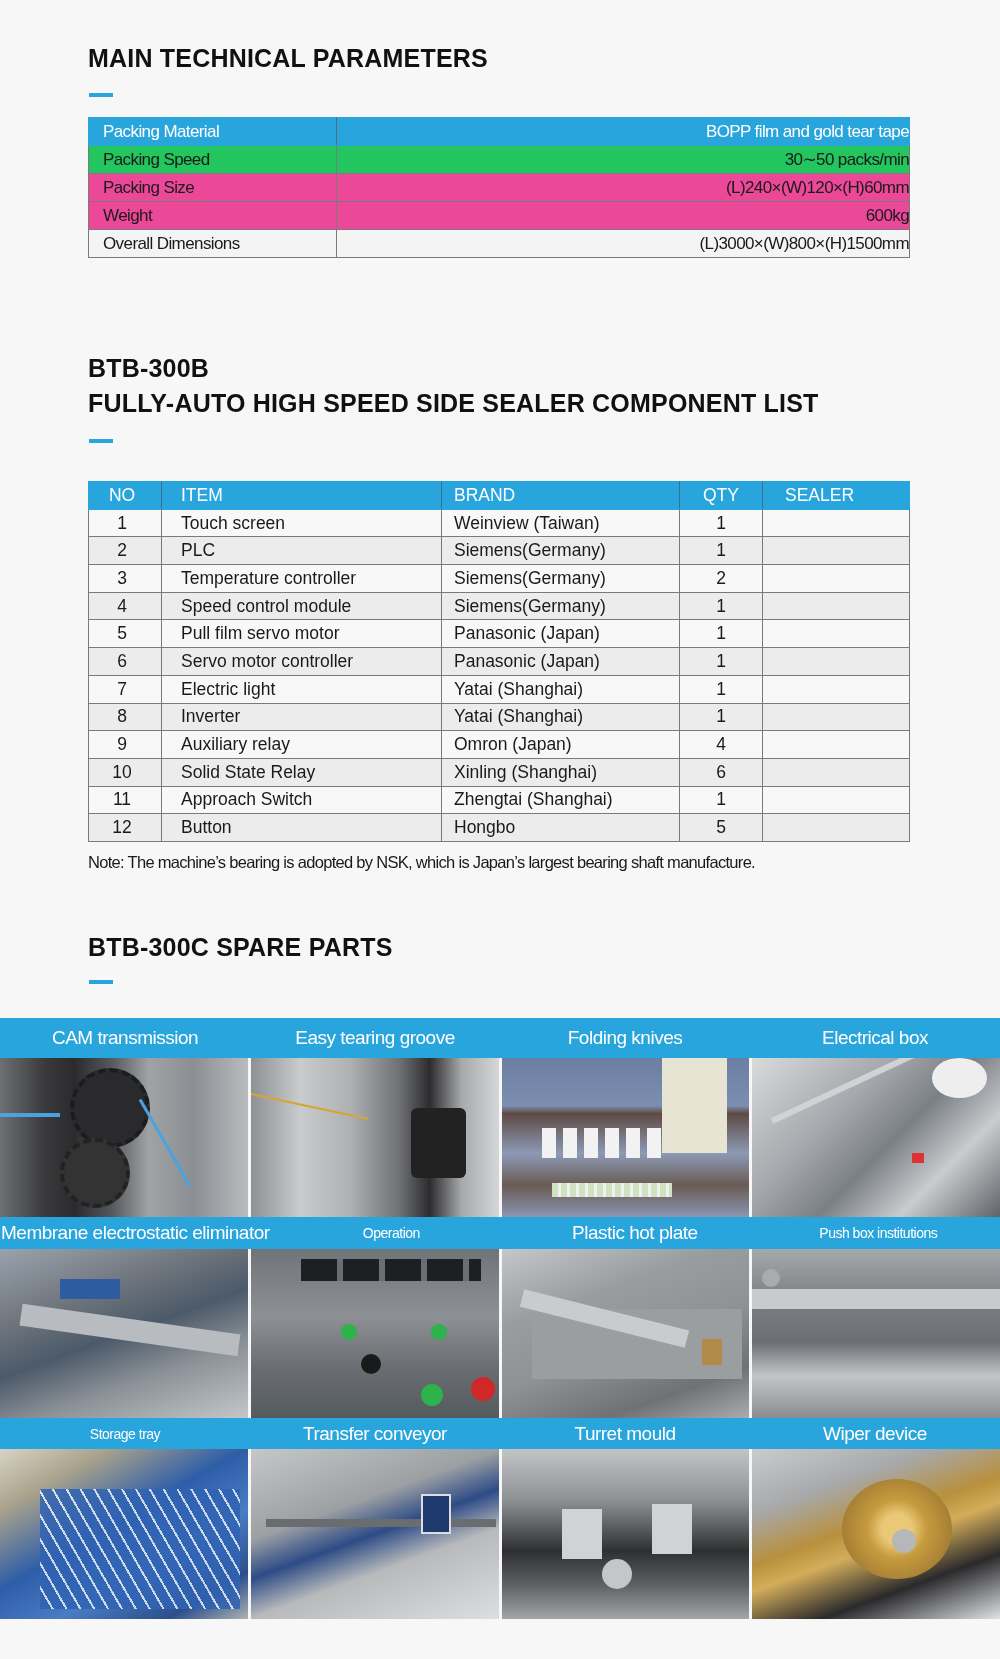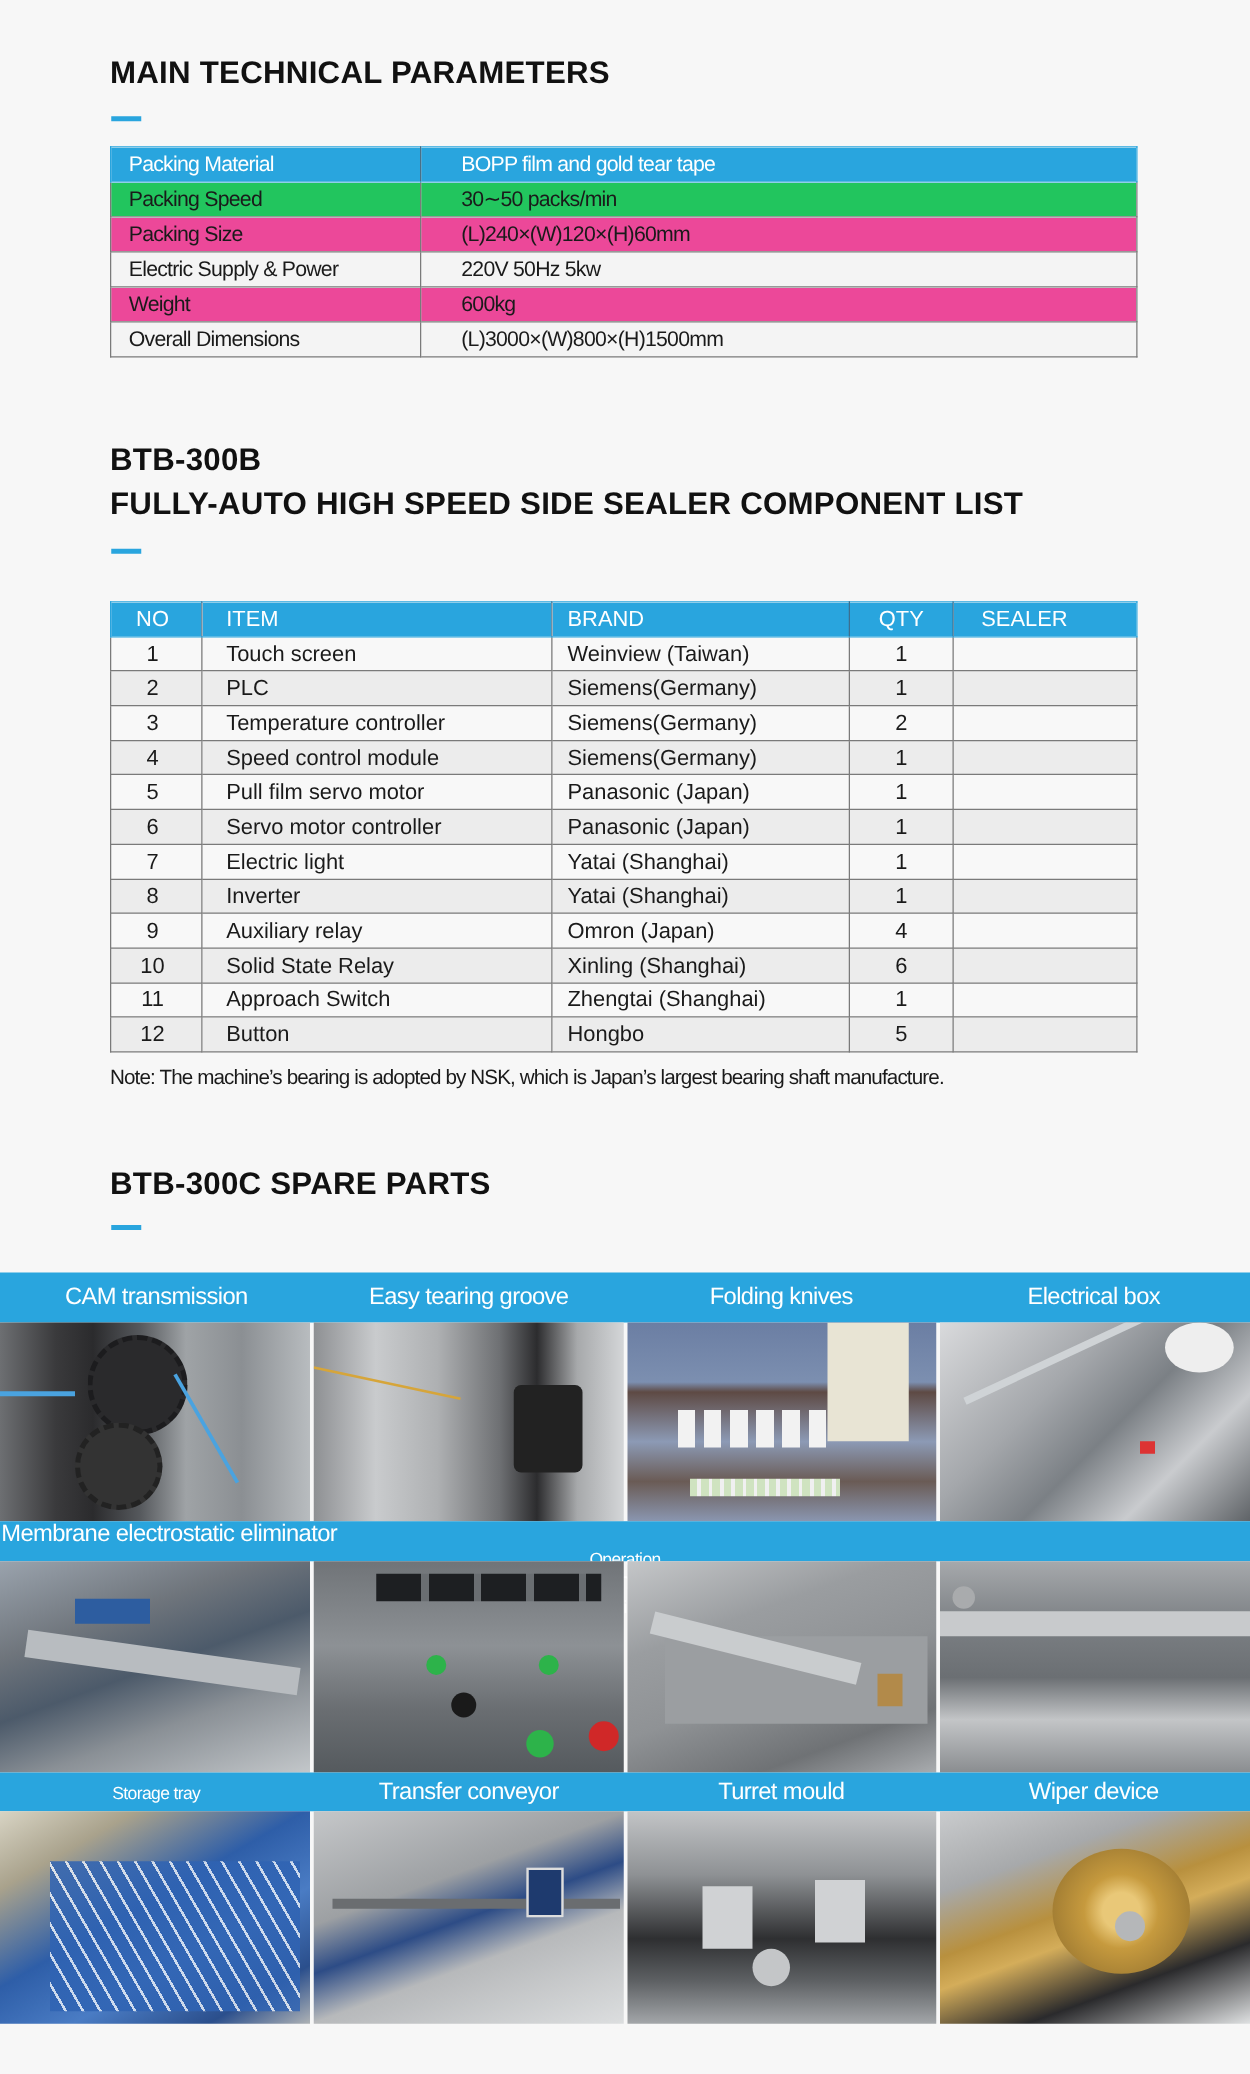--- a/index.html
+++ b/index.html
@@ -15,21 +15,21 @@
   
   #params { top: 117px; }
   #params tr { height: 28px; }
   #params td { font-size: 17px; letter-spacing: -0.6px; padding: 0 0 0 14px; color: #1a1a1a; }
   #params tr.head td { background: #29a5de; color: #fff; border-color: #29a5de; border-right-color: #4a6f86; }
   #params tr.head td:last-child { border-right-color: #29a5de; }
   #params tr.row-white td { background: #22c55e; }
   #params tr.row-grey td { background: #ec4899; }
   #params tr.row-light td { background: #f4f4f4; }
   #params td.c1 { width: 248px; }
-  #params td.c2 { padding-left: 32px; }
+  #params td.c2 { padding-left: 16px; text-align: right; }
 
   
   #components { top: 481px; }
   #components tr { height: 27.7px; }
   #components th, #components td { font-size: 17.5px; color: #1a1a1a; padding: 0; }
   #components tr.head th { background: #29a5de; color: #fff; border-color: #29a5de; border-right-color: #3d6f8e; }
   #components tr.head th:last-child { border-right-color: #29a5de; }
   #components tr.odd td { background: #f8f8f8; }
   #components tr.even td { background: #ececec; }
   .col-no { width: 73px; text-align: center !important; padding-right: 6px !important; }
@@ -77,24 +77,20 @@
     <td class="c2">BOPP film and gold tear tape</td>
   </tr>
   <tr class="row-white">
     <td class="c1">Packing Speed</td>
     <td class="c2">30∼50 packs/min</td>
   </tr>
   <tr class="row-grey">
     <td class="c1">Packing Size</td>
     <td class="c2">(L)240×(W)120×(H)60mm</td>
   </tr>
-  <tr class="row-light">
-    <td class="c1">Electric Supply &amp; Power</td>
-    <td class="c2">220V 50Hz  5kw</td>
-  </tr>
   <tr class="row-grey">
     <td class="c1">Weight</td>
     <td class="c2">600kg</td>
   </tr>
   <tr class="row-light">
     <td class="c1">Overall Dimensions</td>
     <td class="c2">(L)3000×(W)800×(H)1500mm</td>
   </tr>
 </tbody>
   </table>
@@ -226,21 +222,21 @@
     <div class="detail" style="left:40px;top:70px;width:125px;height:30px;background:repeating-linear-gradient(90deg,#f2f2f2 0 14px,transparent 14px 21px);"></div>
     <div class="detail" style="left:50px;top:125px;width:120px;height:14px;background:repeating-linear-gradient(90deg,#cfe3c0 0 6px,#f0f0f0 6px 9px);"></div>
   </div>
   <div class="photo p-fold">
     <div class="detail" style="left:180px;top:0;width:55px;height:40px;border-radius:50%;background:#eeeeee;"></div>
     <div class="detail" style="left:20px;top:60px;width:160px;height:6px;background:#cfd3d6;transform:rotate(-25deg);transform-origin:left;"></div>
     <div class="detail" style="left:160px;top:95px;width:12px;height:10px;background:#d33;"></div>
   </div>
 </div>
 
-<div class="label-bar" style="top:1217px;height:32px;flex-direction:column;">
+<div class="label-bar" style="top:1217px;height:32px;">
   <div class="cell left">Membrane electrostatic eliminator</div>
   <div class="cell small">Operation</div>
   <div class="cell">Plastic hot plate</div>
   <div class="cell small">Push  box institutions</div>
 </div>
 <div class="img-row" style="top:1249px;height:169px;">
   <div class="photo p-memb">
     <div class="detail" style="left:20px;top:70px;width:220px;height:22px;background:#b8bcc0;transform:rotate(8deg);"></div>
     <div class="detail" style="left:60px;top:30px;width:60px;height:20px;background:#2d5da0;"></div>
   </div>

